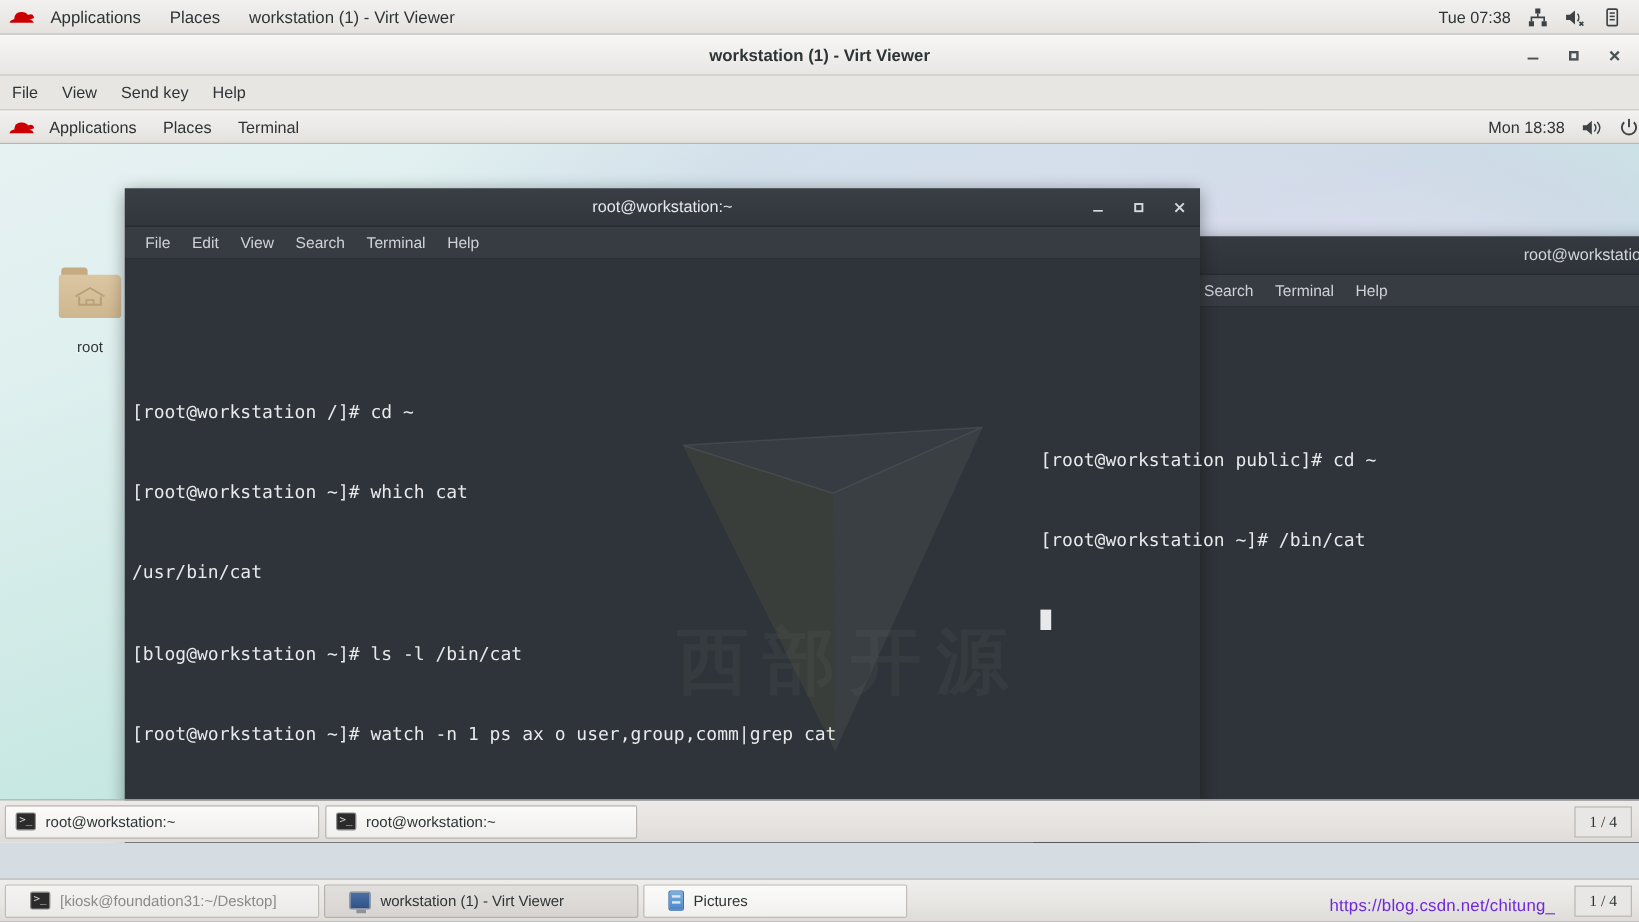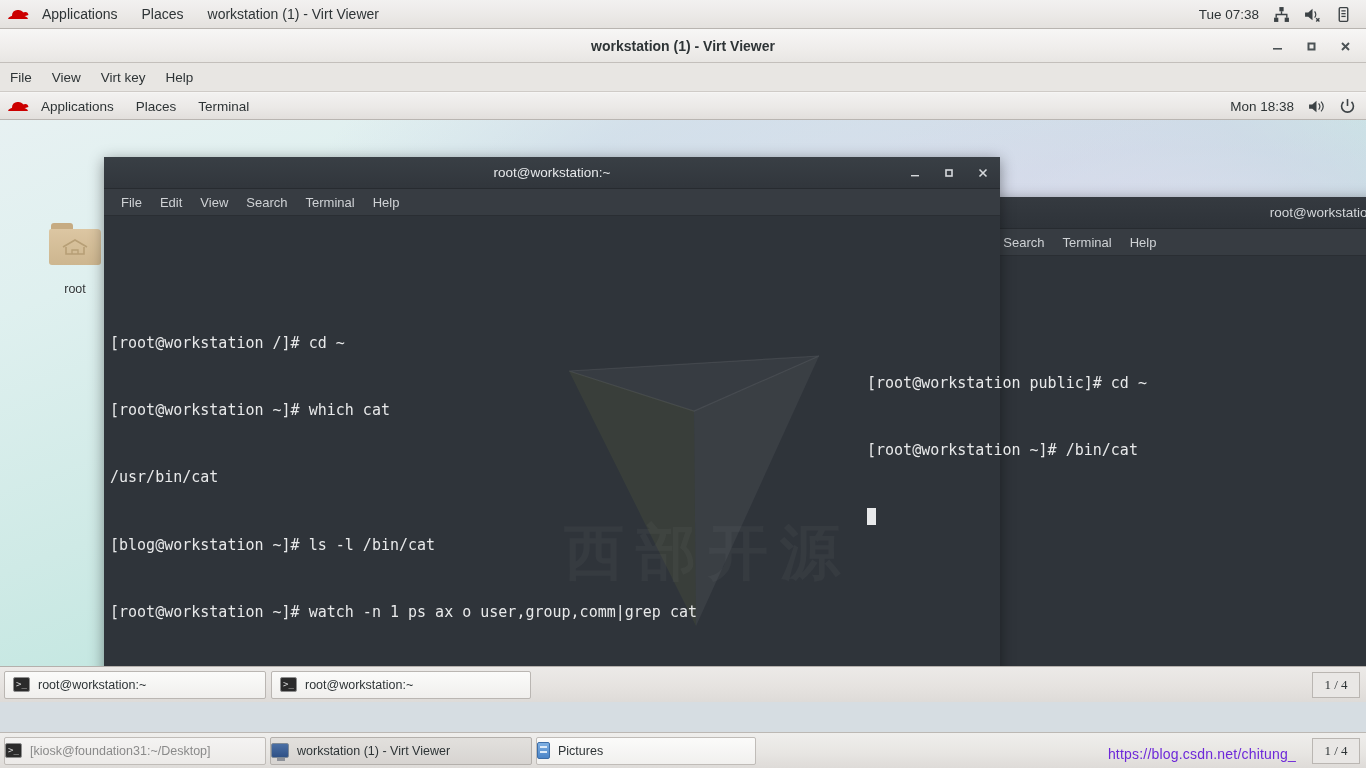--- a/index.html
+++ b/index.html
@@ -64,21 +64,21 @@
     position:absolute; left:0; top:64px; width:1366px; height:609px;
     overflow:hidden;
   }
   .guest-panel{
     position:absolute; left:0; top:0; width:1366px; height:27px;
     background:linear-gradient(to bottom,#f2f1f0 0%,#ebe9e7 55%,#e2dfdc 100%);
     border-bottom:1px solid #b9b5b1;
     display:flex; align-items:center; font-size:13.5px; color:#2e3436; z-index:50;
   }
   .guest-panel .menu-item{ padding:0 11px; height:27px; display:flex; align-items:center; cursor:default;}
-  .guest-right{ margin-left:auto; display:flex; align-items:center; gap:14px; padding-right:10px; font-size:13.5px;}
+  .guest-right{ margin-left:auto; display:flex; align-items:center; gap:14px; padding-right:0; font-size:13.5px;}
 
   .wallpaper{
     position:absolute; left:0; top:27px; width:1366px; height:582px;
     background:
       radial-gradient(ellipse 900px 520px at 68% 28%, rgba(220,222,238,0.95) 0%, rgba(200,206,230,0.45) 45%, rgba(190,200,225,0) 72%),
       linear-gradient(160deg,#e7f1f2 0%,#dff0ef 18%,#cfeae6 42%,#bfe6df 62%,#b6e3da 78%,#aee0d6 100%);
   }
   .wall-sheen{
     position:absolute; left:58%; top:-6%; width:58%; height:72%;
     background:radial-gradient(ellipse at center, rgba(226,224,240,0.85) 0%, rgba(214,214,234,0.35) 50%, rgba(205,208,230,0) 75%);
@@ -197,21 +197,21 @@
   }
 
   
   .host-taskbar{
     position:absolute; left:0; bottom:0; width:1366px; height:36px;
     background:linear-gradient(to bottom,#efeeec 0%,#e8e6e3 55%,#dedbd8 100%);
     border-top:1px solid #bcb8b4;
     display:flex; align-items:center; z-index:80;
   }
   .htb-item{
-    height:28px; margin-left:4px; padding:0 0;
+    height:28px; margin-left:4px; padding:0 20px;
     display:flex; align-items:center; gap:8px;
     font-size:12.5px; color:#2e3436;
     border:1px solid #c0bcb8; border-radius:2px;
     background:linear-gradient(to bottom,#fbfbfa 0%,#f1f0ee 100%);
     cursor:pointer;
   }
   .htb-item.dim{ color:#8a8a8a; background:linear-gradient(to bottom,#f4f3f2 0%,#eceae8 100%); }
   .htb-item.active{ background:linear-gradient(to bottom,#e2e0dd 0%,#d7d4d1 100%); border-color:#b4b0ac; }
   .htb-item.w-a{ width:262px; }
   .htb-item.w-b{ width:262px; }
@@ -294,21 +294,21 @@
       <div class="vv-btn">
         <svg width="13" height="13" viewBox="0 0 13 13">
             <path d="M3 3 L10 10 M10 3 L3 10" stroke="#4b5255" stroke-width="1.9"></path>
           </svg>
       </div>
     </div>
   </div>
   <div class="vv-menubar">
     <div class="menu-item">File</div>
     <div class="menu-item">View</div>
-    <div class="menu-item">Virt key</div>
+    <div class="menu-item">Send key</div>
     <div class="menu-item">Help</div>
   </div>
 
   <div class="guest">
 
     <div class="guest-panel">
       <div class="rh-logo">
         <div class="brim"></div>
           <div class="crown"></div>
           <div class="tip"></div>

